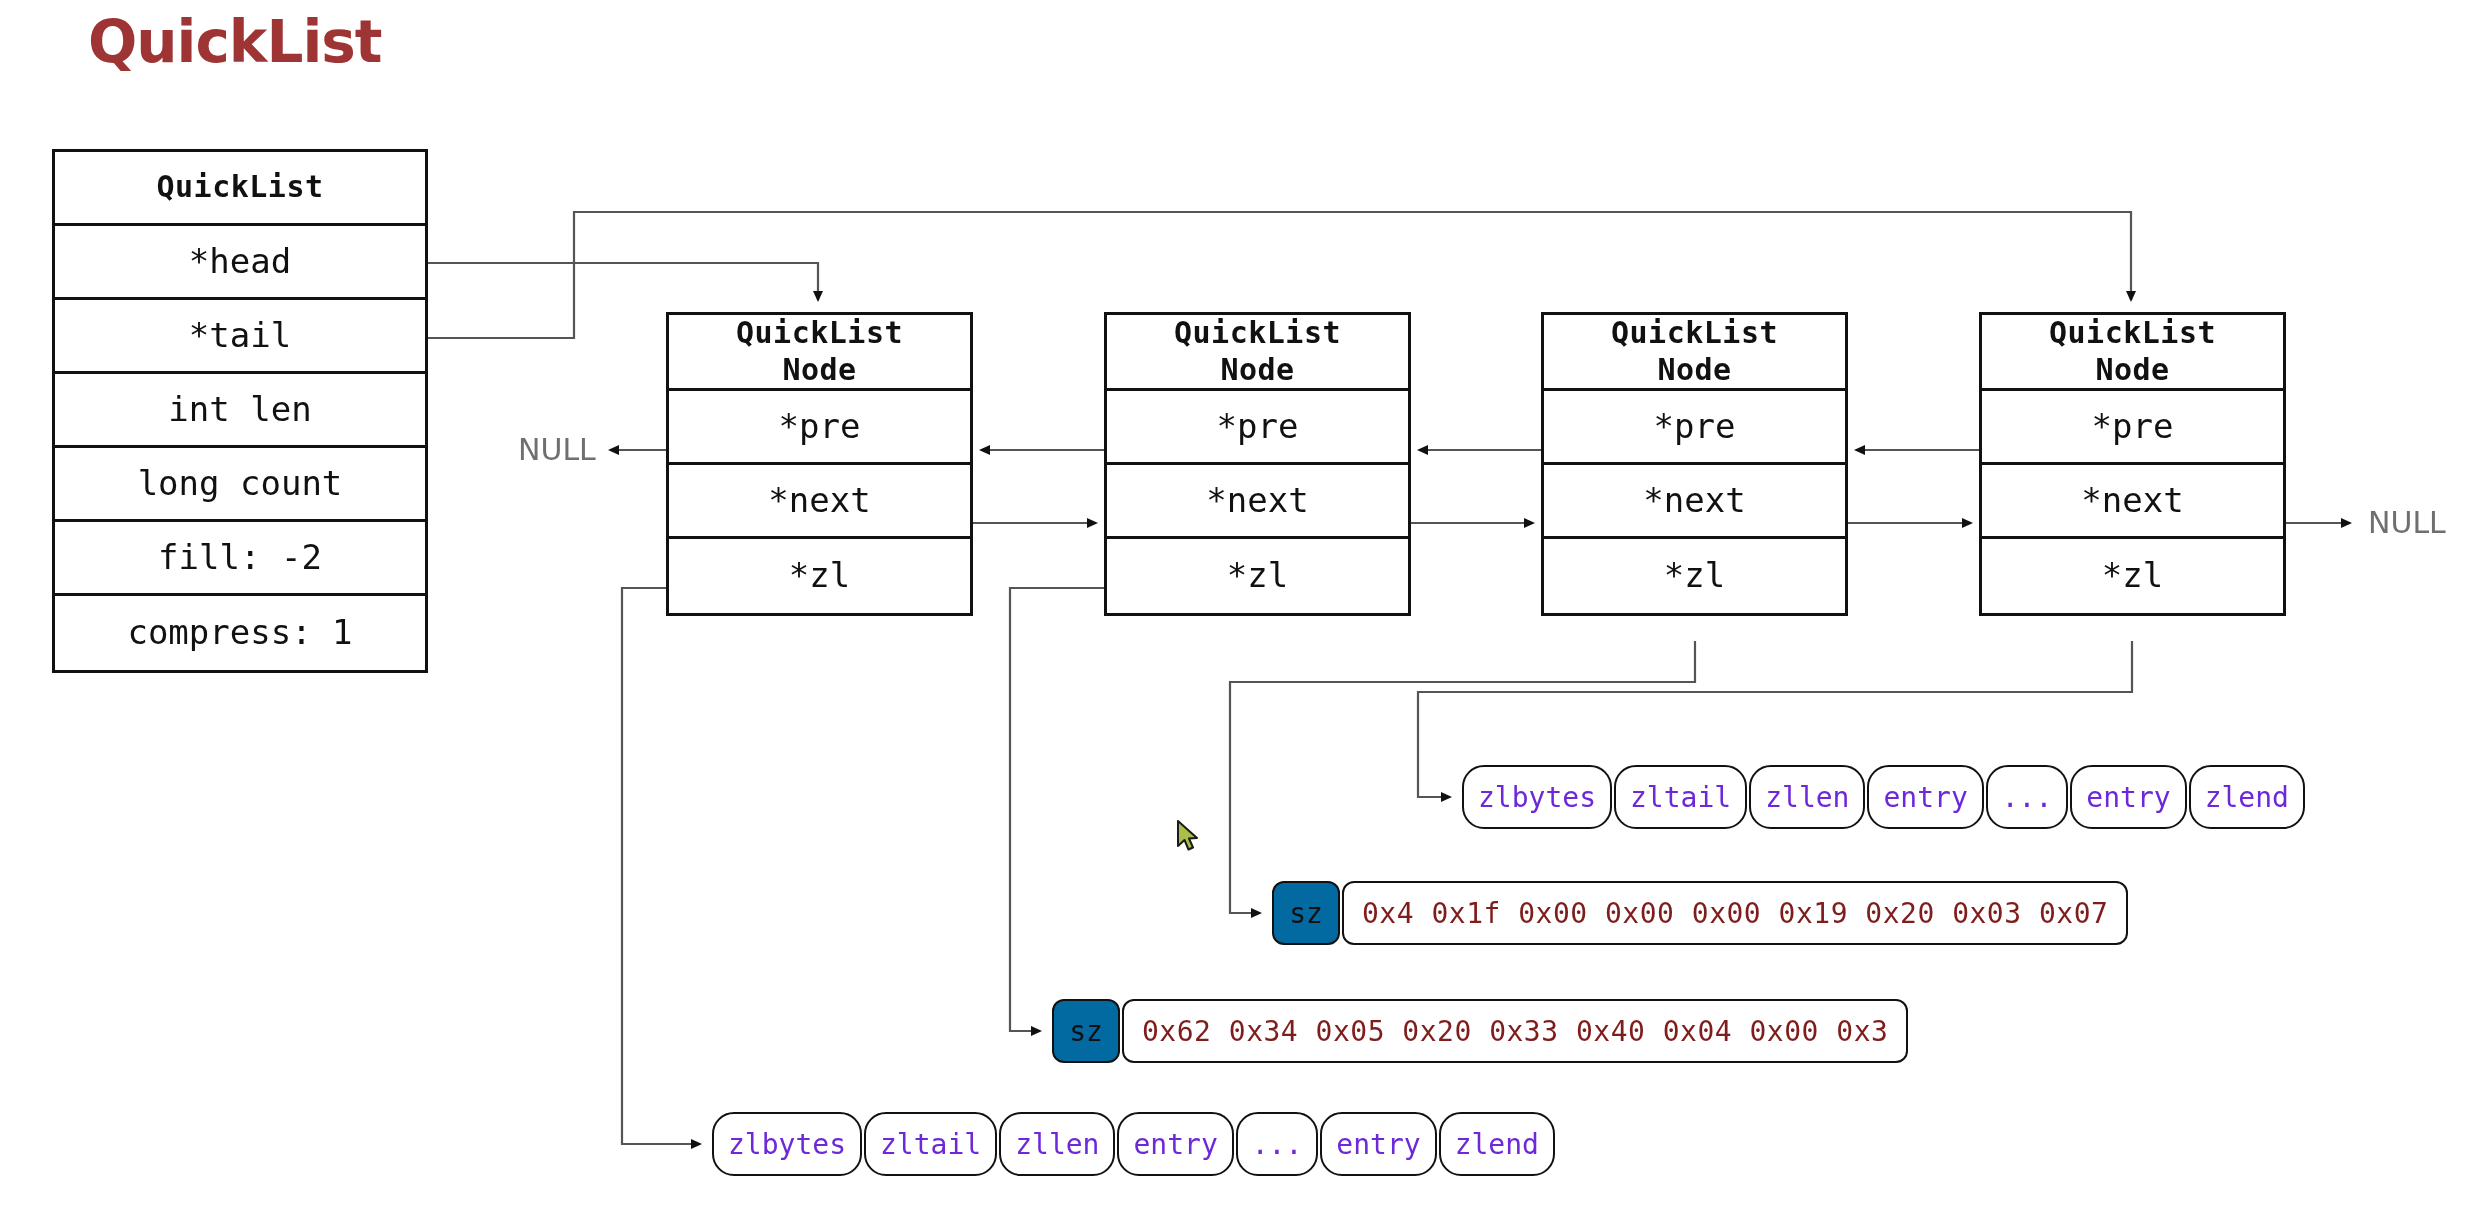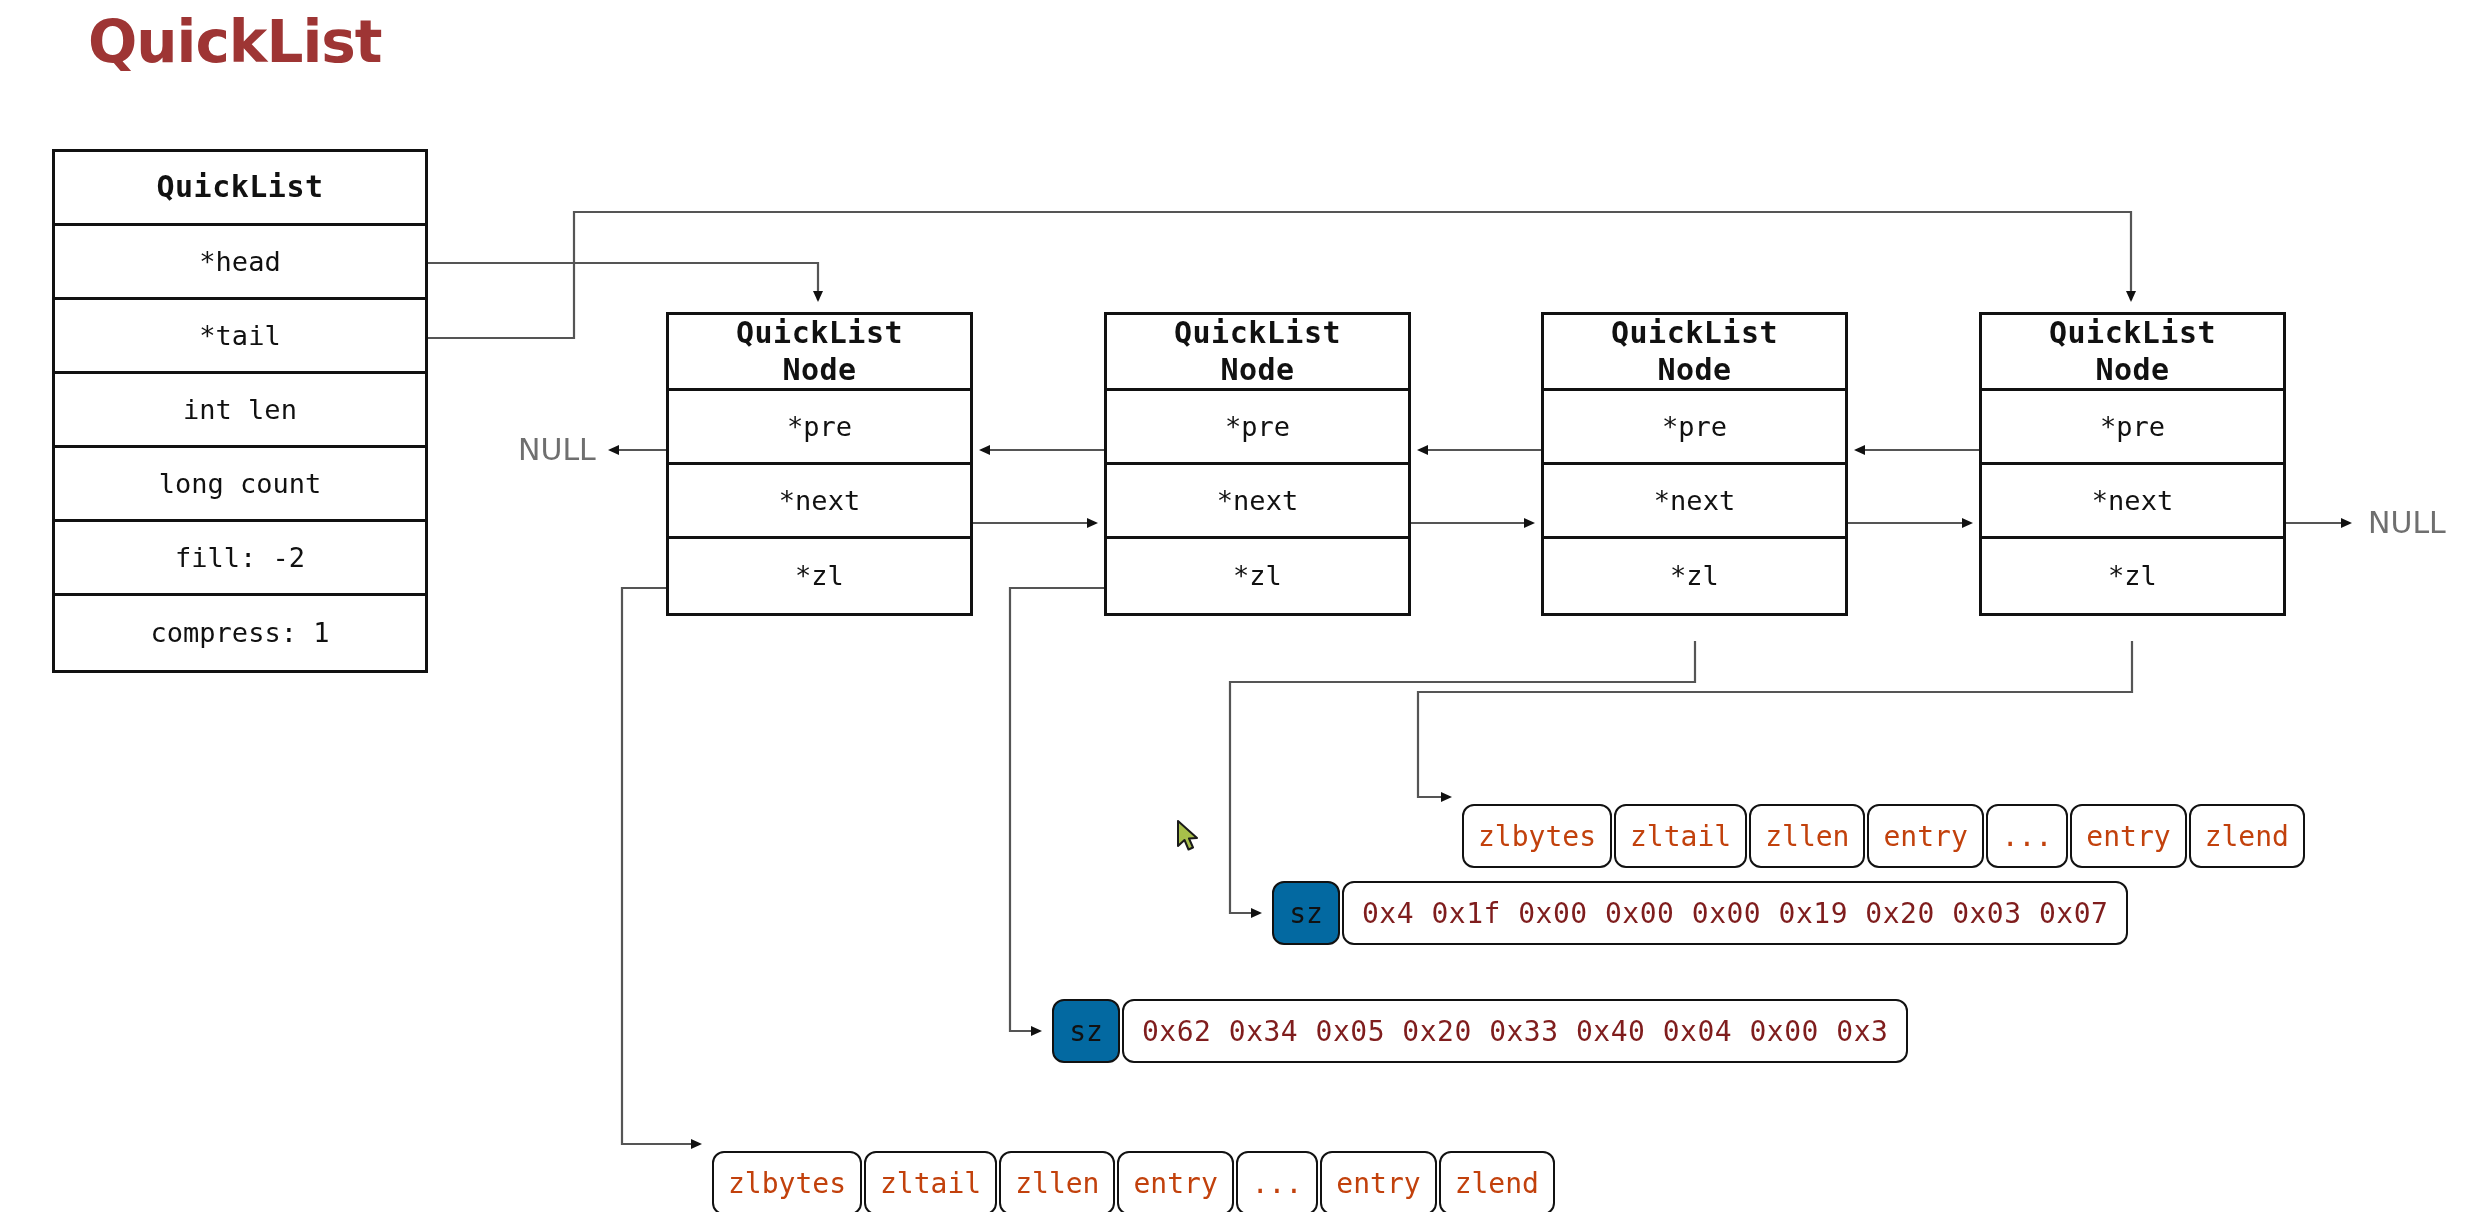--- a/index.html
+++ b/index.html
@@ -42,21 +42,21 @@
     border: 3px solid #111111;
     background: #ffffff;
     box-sizing: border-box;
   }
   .struct .row {
     border-bottom: 3px solid #111111;
     box-sizing: border-box;
     display: flex;
     align-items: center;
     justify-content: center;
-    font-size: 27px;
+    font-size: 34px;
     color: #111111;
     white-space: pre;
     line-height: 1.15;
   }
   .struct .row:last-child { border-bottom: none; }
   .struct .row.head {
     font-weight: bold;
     font-size: 30px;
     letter-spacing: 0.5px;
   }
@@ -92,32 +92,31 @@
   #null-right { left: 2368px; top: 505px; }
 
   
   .ziplist {
     position: absolute;
     display: flex;
     align-items: stretch;
   }
   .ziplist .cell {
     border: 2.5px solid #111111;
-    border-radius: 12px;
+    border-radius: 22px;
     background: #ffffff;
     box-sizing: border-box;
     height: 64px;
     display: flex;
     align-items: center;
     justify-content: center;
     padding: 0 14px;
     font-size: 28px;
-    color: #c2410c;
+    color: #6d28d9;
     white-space: pre;
-    margin-top: 39px;
   }
   .ziplist .cell + .cell { margin-left: 2px; }
   #ziplist-top    { left: 1462px; top: 765px; }
   #ziplist-bottom { left: 712px;  top: 1112px; }
 
   
   .szrow {
     position: absolute;
     display: flex;
     align-items: stretch;

